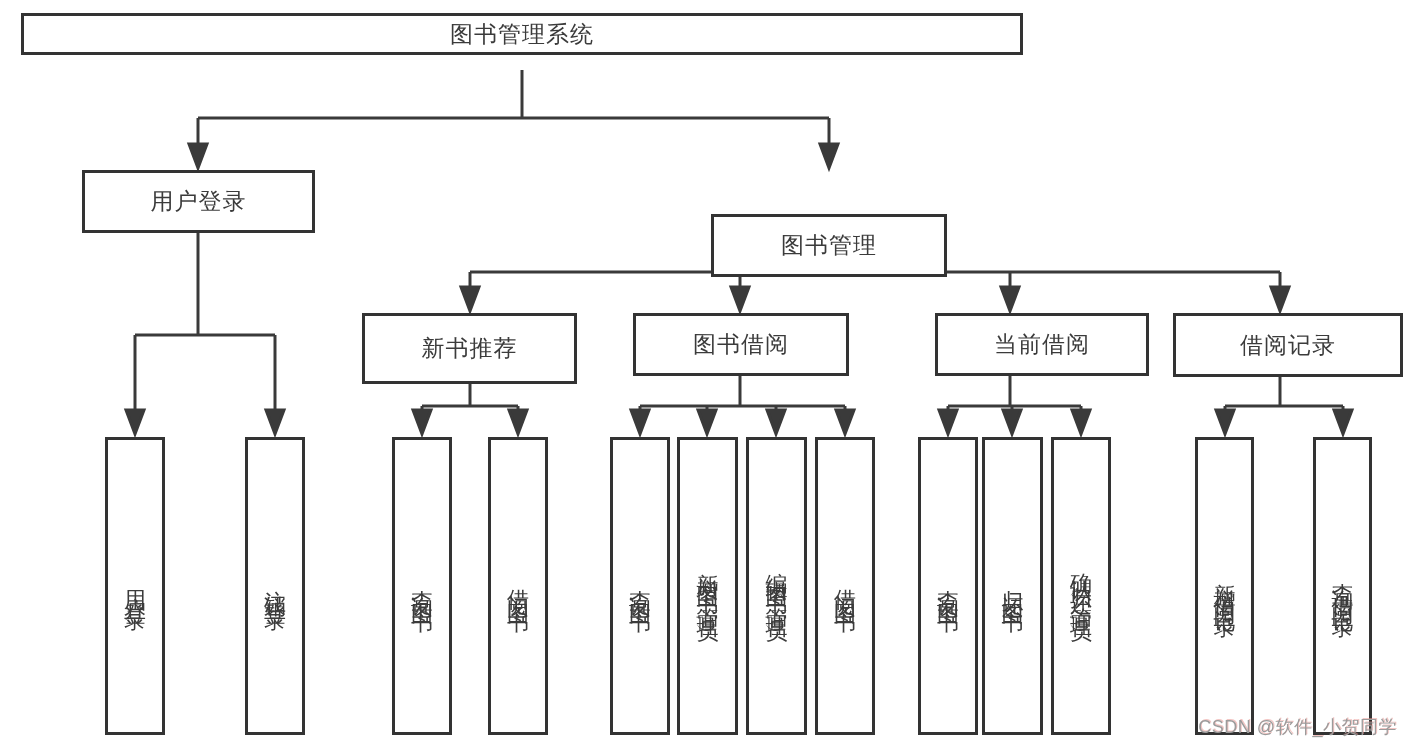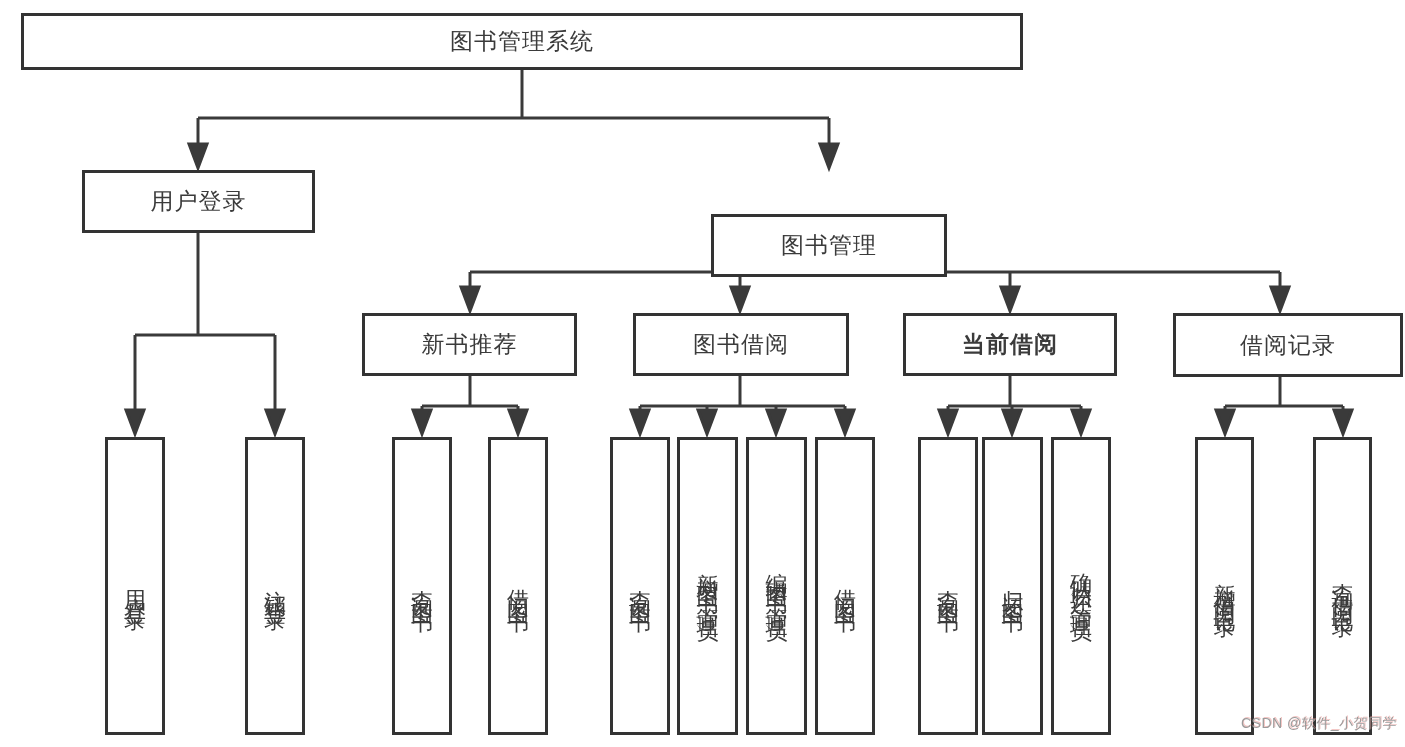--- a/index.html
+++ b/index.html
@@ -13,21 +13,21 @@
     display:flex;align-items:center;justify-content:center;
     color:#3b3b3b;z-index:2;text-align:center;
   }
   .node.h{font-size:23px;letter-spacing:1px;white-space:nowrap;}
   .node.v{
     writing-mode:vertical-rl;
     font-size:22px;letter-spacing:7px;line-height:1;
   }
   .watermark{
     position:absolute;right:8px;top:715px;z-index:5;
-    font-size:14px;letter-spacing:0.5px;white-space:nowrap;
+    font-size:18px;letter-spacing:0.5px;white-space:nowrap;
     color:#9b9b9b;
     text-shadow:1px -1px 0 rgba(232,150,146,0.55);
   }
 </style>
 </head>
 <body>
 
 <div class="stage">
 
   <svg class="connectors" width="1405" height="747" viewBox="0 0 1405 747">
@@ -101,28 +101,28 @@
         <line x1="1280" y1="377" x2="1280" y2="406"></line>
         <line x1="1225" y1="406" x2="1343" y2="406"></line>
         <line x1="1225" y1="406" x2="1225" y2="412"></line>
         <polygon points="1216,410 1234,410 1225,434"></polygon>
         <line x1="1343" y1="406" x2="1343" y2="412"></line>
         <polygon points="1334,410 1352,410 1343,434"></polygon>
       </g>
     </g>
   </svg>
 
-  <div class="node h" style="left:21px;top:13px;width:1002px;height:57px;">图书管理系统</div>
+  <div class="node h" style="left:21px;top:13px;width:1002px;height:42px;">图书管理系统</div>
 
   <div class="node h" style="left:82px;top:170px;width:233px;height:63px;">用户登录</div>
   <div class="node h" style="left:711px;top:170px;width:236px;height:63px;margin-top:44px;">图书管理</div>
 
-  <div class="node h" style="left:362px;top:313px;width:215px;height:63px;">新书推荐</div>
+  <div class="node h" style="left:362px;top:313px;width:215px;height:71px;">新书推荐</div>
   <div class="node h" style="left:633px;top:313px;width:216px;height:63px;">图书借阅</div>
-  <div class="node h" style="left:903px;top:313px;width:214px;height:63px;font-weight:bold;">当前借阅</div>
+  <div class="node h" style="left:935px;top:313px;width:214px;height:63px;">当前借阅</div>
   <div class="node h" style="left:1173px;top:313px;width:230px;height:64px;">借阅记录</div>
 
   <div class="node v" style="left:105px;top:437px;width:60px;height:298px;">用户登录</div>
   <div class="node v" style="left:245px;top:437px;width:60px;height:298px;">注销登录</div>
 
   <div class="node v" style="left:392px;top:437px;width:60px;height:298px;">查询图书</div>
   <div class="node v" style="left:488px;top:437px;width:60px;height:298px;">借阅图书</div>
 
   <div class="node v" style="left:610px;top:437px;width:60px;height:298px;">查询图书</div>
   <div class="node v" style="left:677px;top:437px;width:61px;height:298px;">新增图书（管理员）</div>

